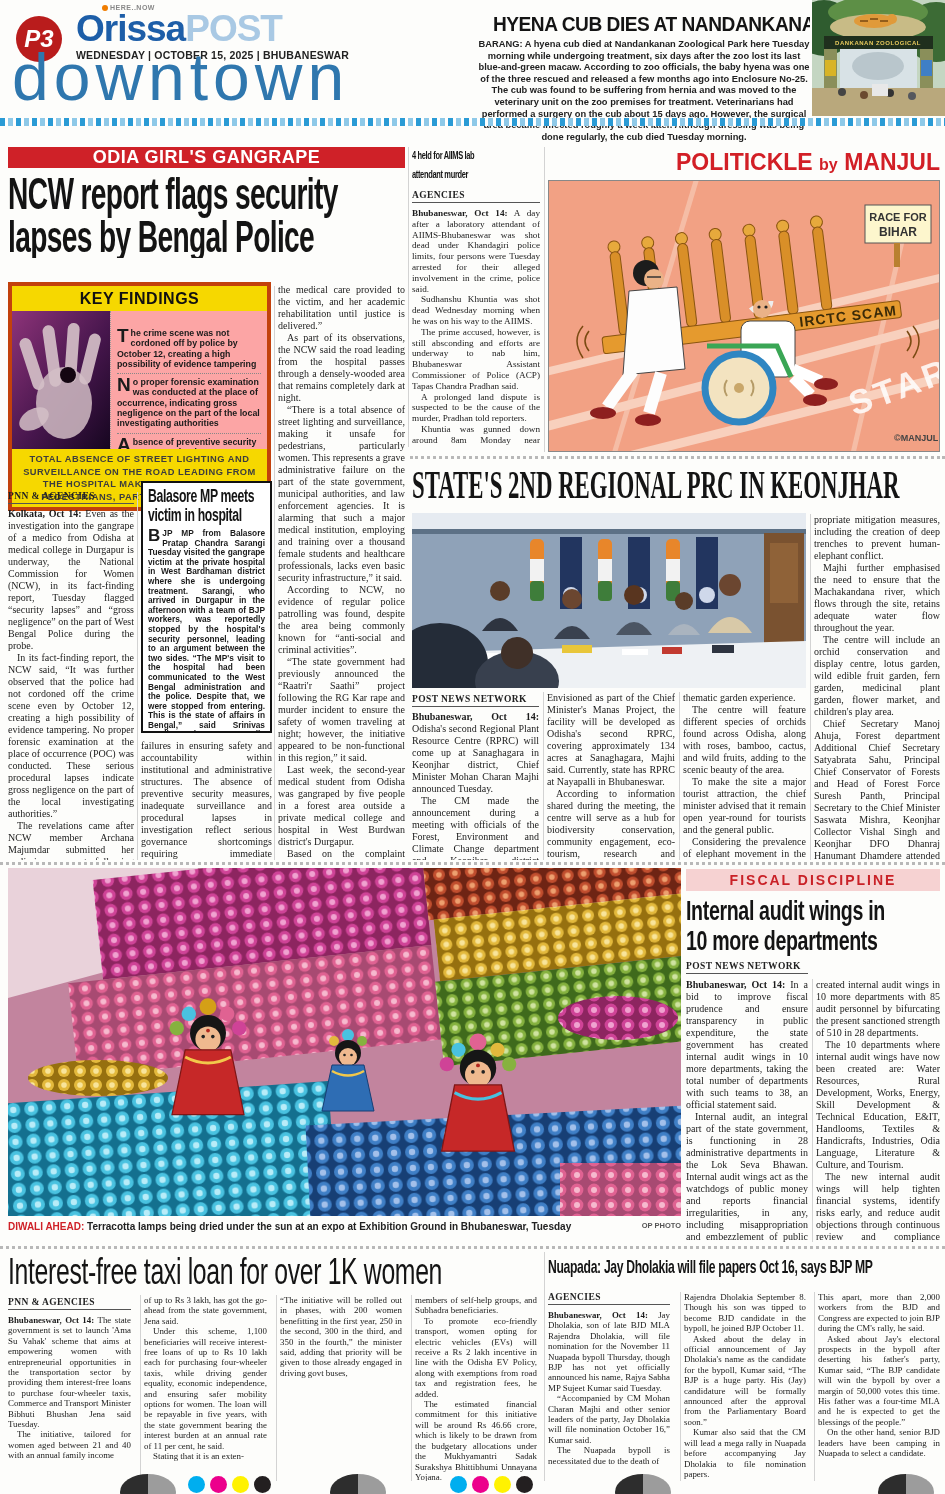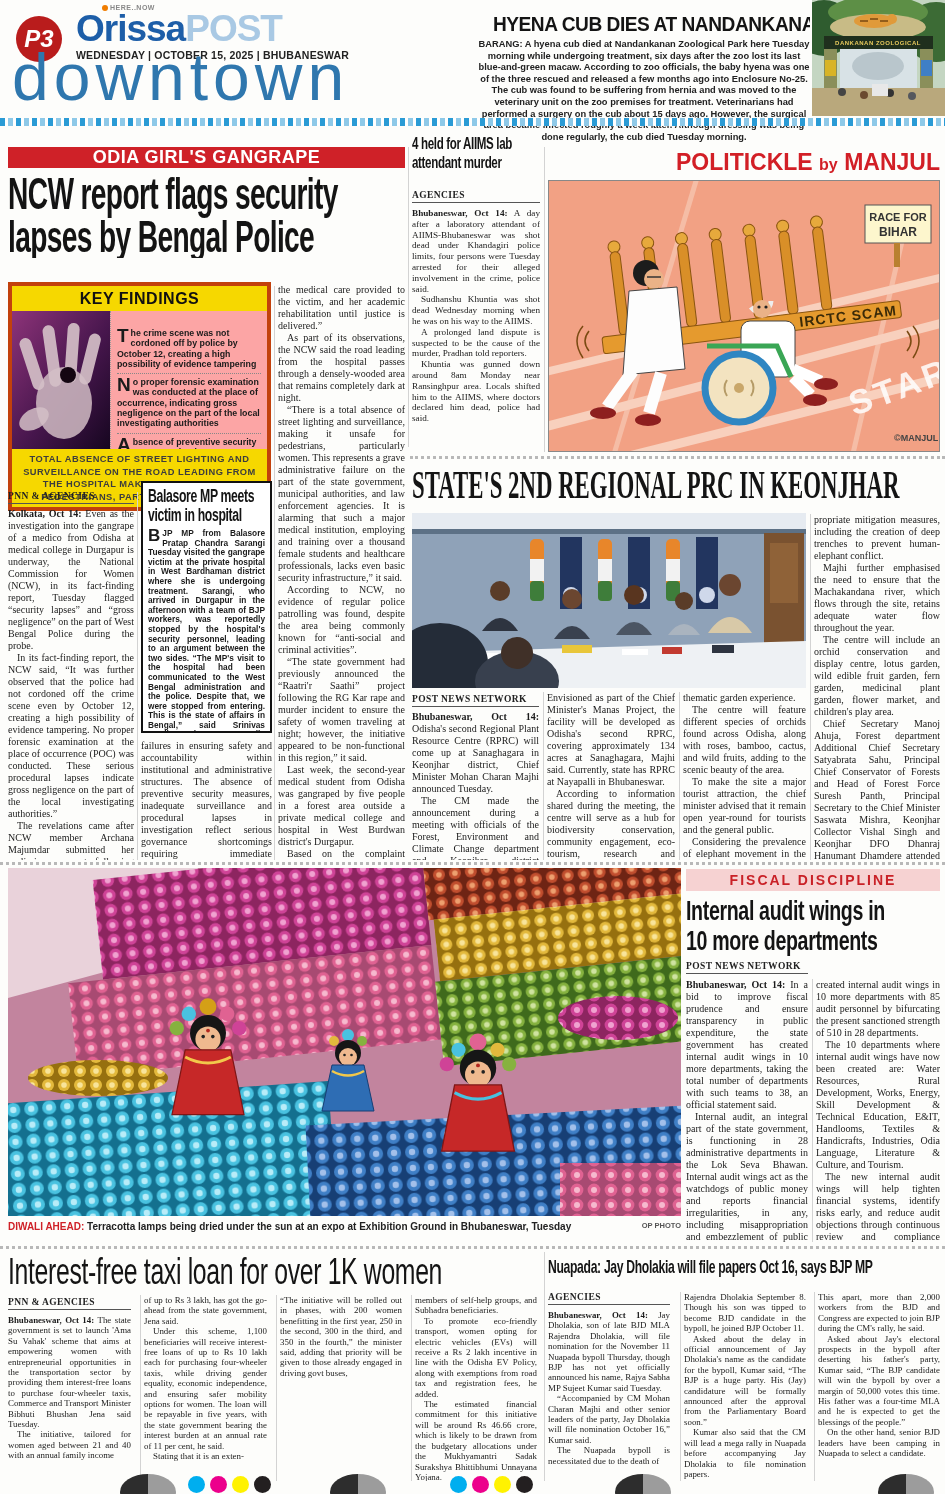--- a/index.html
+++ b/index.html
@@ -150,28 +150,29 @@
 <div class="abs body" style="left:278px;top:284px;width:127px;height:576px">
     <p>the medical care provided to the victim, and her academic rehabilitation until justice is delivered.”</p>
     <p>As part of its observations, the NCW said the road leading from the hospital passes through a densely-wooded area that remains completely dark at night.</p>
     <p>“There is a total absence of street lighting and surveillance, making it unsafe for pedestrians, particularly women. This represents a grave administrative failure on the part of the state government, municipal authorities, and law enforcement agencies. It is alarming that such a major medical institution, employing and training over a thousand female students and healthcare professionals, lacks even basic security infrastructure,” it said.</p>
     <p>According to NCW, no evidence of regular police patrolling was found, despite the area being commonly known for “anti-social and criminal activities”.</p>
     <p>“The state government had previously announced the “Raatri'r Saathi” project following the RG Kar rape and murder incident to ensure the safety of women traveling at night; however, the initiative appeared to be non-functional in this region,” it said.</p>
     <p>Last week, the second-year medical student from Odisha was gangraped by five people in a forest area outside a private medical college and hospital in West Burdwan district's Durgapur.</p>
     <p>Based on the complaint lodged by the victim, the police have arrested all the five accused persons in the case. They are currently in police custody. In addition, male friend of the victim is also detained. According to police sources, the he is cooperating in the investigation.</p>
   </div>
 
-<div class="abs hl" style="left:412px;top:134px;width:130px;font-size:17px;--sx:0.68;line-height:19px">
+<div class="abs hl" style="left:412px;top:146px;width:130px;font-size:11px;--sx:0.68;line-height:19px">
     <div class="hl-line">4 held for AIIMS lab</div>
     <div class="hl-line">attendant murder</div>
   </div>
 <div class="abs byline" style="left:412px;top:190px;width:128px">AGENCIES</div>
 <div class="abs body mid" style="left:412px;top:208px;width:128px;height:240px">
     <p><b>Bhubaneswar, Oct 14:</b> A day after a laboratory attendant of AIIMS-Bhubaneswar was shot dead under Khandagiri police limits, four persons were Tuesday arrested for their alleged involvement in the crime, police said.</p>
     <p>Sudhanshu Khuntia was shot dead Wednesday morning when he was on his way to the AIIMS.</p>
+    <p>The prime accused, however, is still absconding and efforts are underway to nab him, Bhubaneswar Assistant Commissioner of Police (ACP) Tapas Chandra Pradhan said.</p>
     <p>A prolonged land dispute is suspected to be the cause of the murder, Pradhan told reporters.</p>
     <p>Khuntia was gunned down around 8am Monday near Ransinghpur area. Locals shifted him to the AIIMS, where doctors declared him dead, police had said.</p>
   </div>
 
 <div class="abs" style="left:548px;top:150px;width:392px;text-align:right;font-weight:800;color:#d21f26;font-size:23px;line-height:25px">
   <span>POLITICKLE</span>
   <span style="font-size:16px;font-weight:700">by</span>
   <span>MANJUL</span>
 </div>
 <div class="abs" style="left:548px;top:180px;width:392px;height:272px;border:1px solid #888;overflow:hidden">

